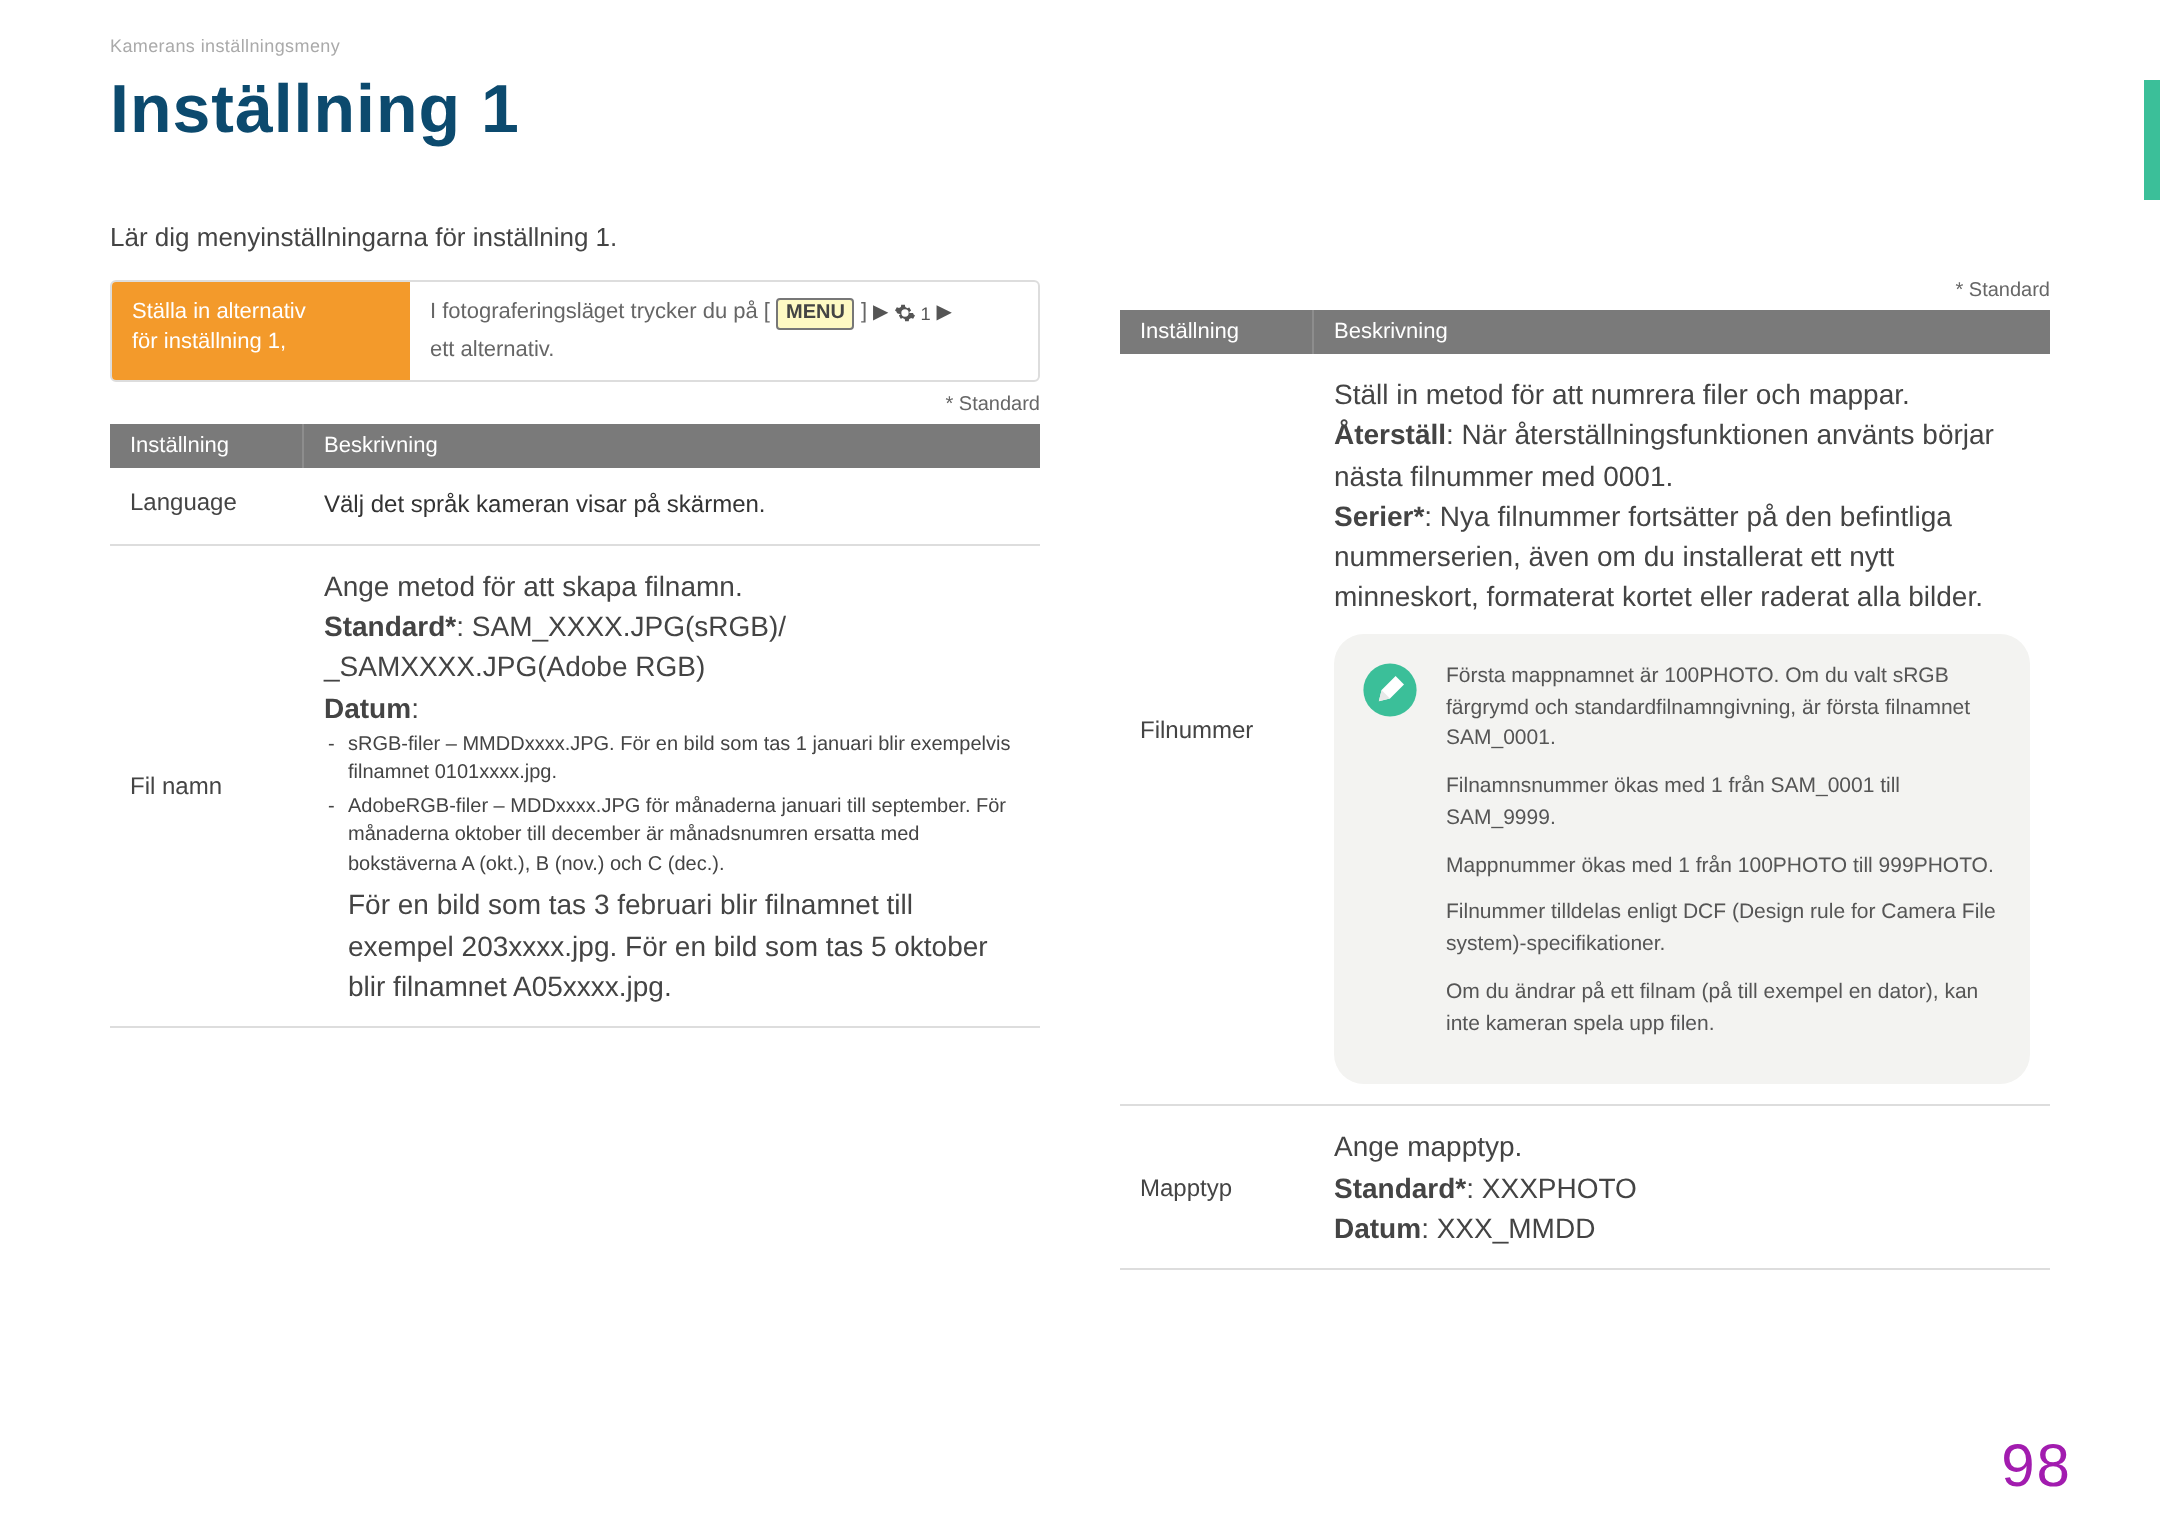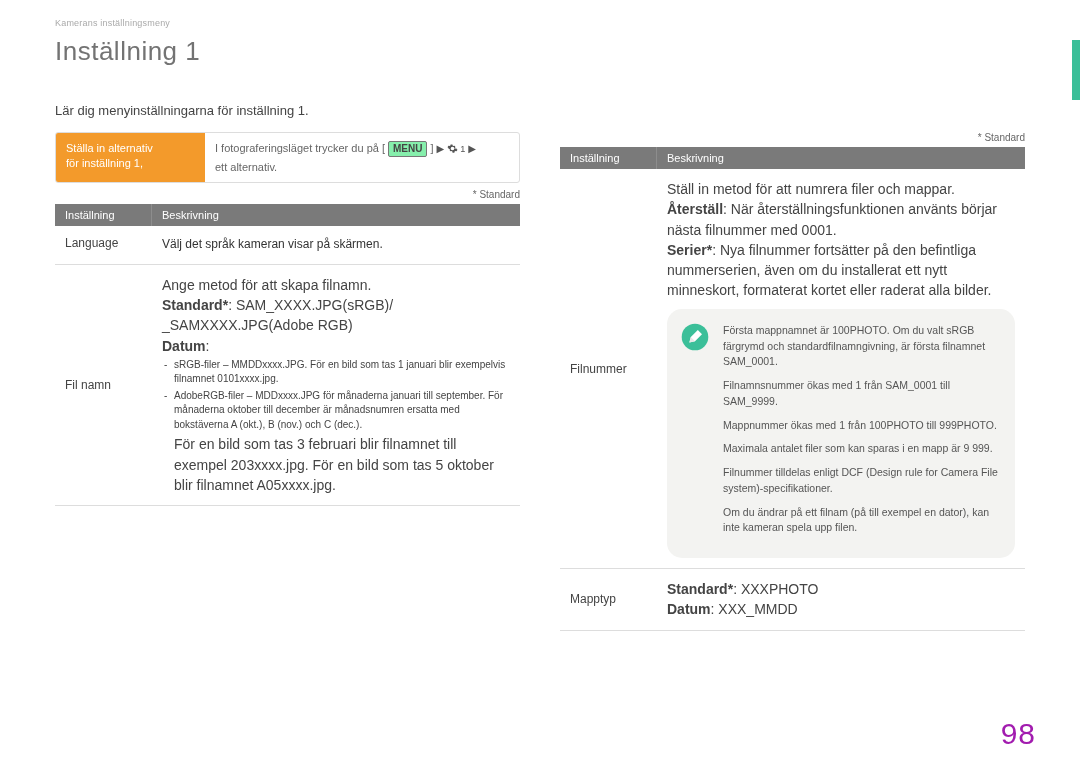--- a/index.html
+++ b/index.html
@@ -1,37 +1,37 @@
 <!DOCTYPE html>
 <html><head>
 <meta charset="utf-8">
 <style>
   * { box-sizing: border-box; margin: 0; padding: 0; }
   html, body { width: 1080px; height: 765px; font-family: Arial, Helvetica, sans-serif; color: #333; background: #fff; }
   .page { position: relative; width: 1080px; height: 765px; padding: 18px 55px 0 55px; }
   .breadcrumb { font-size: 9px; color: #aaa; letter-spacing: 0.2px; }
-  .page-title { font-size: 26px; color: #737373; font-weight: 400; margin-top: 8px; letter-spacing: 0.5px; }
+  .page-title { font-size: 34px; color: #0c4a6e; font-weight: 700; margin-top: 8px; letter-spacing: 0.5px; }
   .intro { font-size: 13px; color: #444; margin-top: 36px; }
   .columns { display: flex; gap: 40px; margin-top: 14px; }
   .col { flex: 1 1 0; }
   .callout-box { display: flex; border: 1px solid #ddd; border-radius: 3px; overflow: hidden; margin-bottom: 6px; }
   .callout-left { background: #f39a2b; color: #fff; font-size: 11px; padding: 8px 10px; width: 149px; line-height: 1.35; }
   .callout-right { font-size: 11px; color: #666; padding: 8px 10px; flex: 1; line-height: 1.35; display:flex; align-items:center; flex-wrap:wrap; gap:3px;}
   .footnote { font-size: 10px; color: #666; text-align: right; margin-bottom: 4px; }
   .thead { display: flex; background: #7a7a7a; color: #fff; font-size: 11px; }
   .thead .th1 { width: 97px; padding: 5px 10px; border-right:1px solid #8d8d8d;}
   .thead .th2 { flex: 1; padding: 5px 10px; }
   .trow { display: flex; border-bottom: 1px solid #ddd; font-size: 12px; color: #333; }
   .trow .td1 { width: 97px; padding: 10px 10px; color:#444; }
   .trow .td2 { flex: 1; padding: 10px 10px; line-height: 1.45; }
   .trow .td2 b { font-weight: bold; }
   ul.dash { list-style: none; padding-left: 0; margin-top:2px;}
   ul.dash li { position: relative; padding-left: 12px; margin-bottom: 2px; font-size:10px; color:#444;}
   ul.dash li::before { content: "-"; position: absolute; left: 2px; }
-  .menu-chip { display:inline-block; border:1px solid #777; border-radius:2px; padding:0 4px; font-size:10px; font-weight:bold; color:#444; background:#86efac;}
+  .menu-chip { display:inline-block; border:1px solid #777; border-radius:2px; padding:0 4px; font-size:10px; font-weight:bold; color:#444; background:#fef9c3;}
   .arrow { font-size:10px; color:#555; }
   .gear-badge { display:inline-flex; align-items:center; gap:2px; font-size:11px; color:#555;}
   .gear-badge svg { width:11px; height:11px; }
   .note-box { display:flex; gap:14px; background:#f3f3f1; border-radius:15px; padding:14px 14px; margin-top:8px; }
   .note-icon { width:28px; flex:0 0 28px; }
   .note-icon svg { width:28px; height:28px; }
   .note-body { font-size:10.5px; color:#555; line-height:1.5; }
   .note-body p { margin-bottom:8px; }
   .side-tab { position:absolute; right:0; top:40px; width:8px; height:60px; background:#3bbf99; }
   .page-num { position:absolute; right:44px; bottom:14px; font-size:30px; color:#a21caf; font-weight:300; letter-spacing:1px;}
@@ -130,31 +130,31 @@
               <svg viewBox="0 0 40 40">
                 <circle cx="20" cy="20" r="19" fill="#3bbf99"></circle>
                 <path d="M12 28 L14 20 L24 10 L30 16 L20 26 Z" fill="#fff"></path>
                 <path d="M12 28 L14 20 L20 26 Z" fill="#e8e8e8"></path>
               </svg>
             </div>
             <div class="note-body">
               <p>Första mappnamnet är 100PHOTO. Om du valt sRGB färgrymd och standardfilnamngivning, är första filnamnet SAM_0001.</p>
               <p>Filnamnsnummer ökas med 1 från SAM_0001 till SAM_9999.</p>
               <p>Mappnummer ökas med 1 från 100PHOTO till 999PHOTO.</p>
-              <p>Maximala antalet filer som kan sparas i en mapp är 9 999.</p>
               <p>Filnummer tilldelas enligt DCF (Design rule for Camera File system)-specifikationer.</p>
               <p>Om du ändrar på ett filnam (på till exempel en dator), kan inte kameran spela upp filen.</p>
             </div>
           </div>
         </div>
       </div>
 
       <div class="trow">
         <div class="td1" style="display:flex;align-items:center;">Mapptyp</div>
         <div class="td2">
+          <div class="sub">Ange mapptyp.</div>
           <div class="sub">
             <b>Standard*</b><span>: XXXPHOTO</span>
           </div>
           <div class="sub">
             <b>Datum</b><span>: XXX_MMDD</span>
           </div>
         </div>
       </div>
 
     </div>

